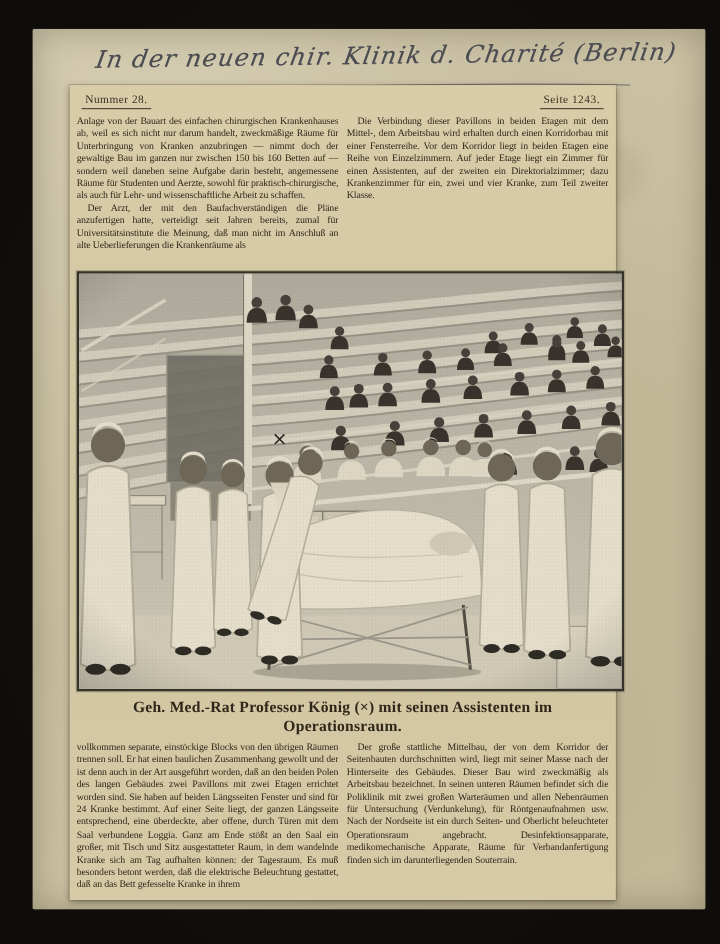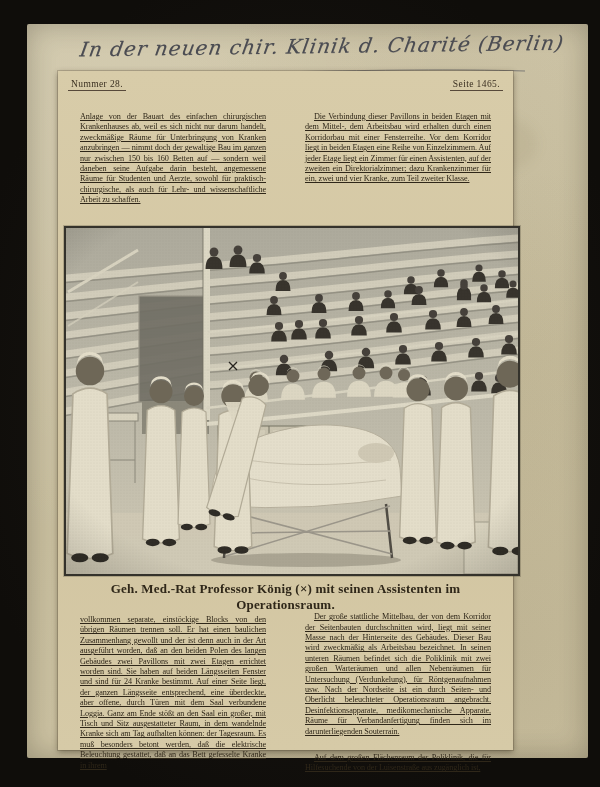--- a/index.html
+++ b/index.html
@@ -31,22 +31,22 @@
     padding:0;box-sizing:border-box;}
   .clip-inner{padding:8px 6px 0 6px;}
   .clip-header{display:flex;justify-content:space-between;align-items:baseline;
     font-size:9.5px;color:#3a2f20;letter-spacing:.4px;margin:0 4px 5px 4px;}
   .clip-header .hdr{border-bottom:1px solid #57493a;padding:0 3px 1px 3px;}
 
   .cols{display:flex;gap:7px;}
   .col{width:236px;font-size:8.2px;line-height:10.4px;text-align:justify;
     color:#2f2719;letter-spacing:-0.1px;overflow:hidden;hyphens:auto;}
   .cols.top{height:127px;}
-  .cols.bottom{height:150px;margin-top:5px;align-items:center;}
-  .col p{margin:16px;text-decoration:underline;}
+  .cols.bottom{height:150px;margin-top:5px;}
+  .col p{margin:0;}
   .col p.ind{text-indent:9px;}
 
   figure.photo{margin:3px auto 0 auto;width:452px;border:2px solid #34322b;
     box-shadow:0 0 0 1px rgba(60,55,40,.25);line-height:0;}
   .caption{margin-top:5px;text-align:center;font-size:13px;font-weight:bold;
     color:#2f2719;letter-spacing:.2px;}
 </style>
 </head>
 <body>
 
@@ -57,26 +57,27 @@
 
     <div class="handwriting">In der neuen chir. Klinik d. Charité (Berlin)</div>
     <svg class="hw-underline" width="460" height="14">
       <path d="M14 8 C 120 12, 300 3, 440 7" stroke="#5b5c63" stroke-width="1" fill="none" opacity="0.7"></path>
     </svg>
 
     <div class="clipping">
       <div class="clip-inner">
         <div class="clip-header">
           <span class="hdr">Nummer 28.</span>
-          <span class="hdr">Seite 1465.</span>
+          <span class="hdr">Seite 1243.</span>
         </div>
 
         <div class="cols top">
           <div class="col">
             <p>Anlage von der Bauart des einfachen chirurgischen Krankenhauses ab, weil es sich nicht nur darum handelt, zweckmäßige Räume für Unterbringung von Kranken anzubringen — nimmt doch der gewaltige Bau im ganzen nur zwischen 150 bis 160 Betten auf — sondern weil daneben seine Aufgabe darin besteht, angemessene Räume für Studenten und Aerzte, sowohl für praktisch-chirurgische, als auch für Lehr- und wissenschaftliche Arbeit zu schaffen.</p>
+            <p class="ind">Der Arzt, der mit den Baufachverständigen die Pläne anzufertigen hatte, verteidigt seit Jahren bereits, zumal für Universitätsinstitute die Meinung, daß man nicht im Anschluß an alte Ueberlieferungen die Krankenräume als</p>
           </div>
           <div class="col">
             <p class="ind">Die Verbindung dieser Pavillons in beiden Etagen mit dem Mittel-, dem Arbeitsbau wird erhalten durch einen Korridorbau mit einer Fensterreihe. Vor dem Korridor liegt in beiden Etagen eine Reihe von Einzelzimmern. Auf jeder Etage liegt ein Zimmer für einen Assistenten, auf der zweiten ein Direktorialzimmer; dazu Krankenzimmer für ein, zwei und vier Kranke, zum Teil zweiter Klasse.</p>
           </div>
         </div>
 
         <figure class="photo">
           <svg viewBox="0 0 452 346" width="452" height="346">
             <defs>
               <linearGradient id="pbg" x1="0" y1="0" x2="0" y2="1">
@@ -246,19 +247,18 @@
         </figure>
 
         <div class="caption">Geh. Med.-Rat Professor König (×) mit seinen Assistenten im Operationsraum.</div>
 
         <div class="cols bottom">
           <div class="col">
             <p>vollkommen separate, einstöckige Blocks von den übrigen Räumen trennen soll. Er hat einen baulichen Zusammenhang gewollt und der ist denn auch in der Art ausgeführt worden, daß an den beiden Polen des langen Gebäudes zwei Pavillons mit zwei Etagen errichtet worden sind. Sie haben auf beiden Längsseiten Fenster und sind für 24 Kranke bestimmt. Auf einer Seite liegt, der ganzen Längsseite entsprechend, eine überdeckte, aber offene, durch Türen mit dem Saal verbundene Loggia. Ganz am Ende stößt an den Saal ein großer, mit Tisch und Sitz ausgestatteter Raum, in dem wandelnde Kranke sich am Tag aufhalten können: der Tagesraum. Es muß besonders betont werden, daß die elektrische Beleuchtung gestattet, daß an das Bett gefesselte Kranke in ihrem</p>
           </div>
           <div class="col">
             <p class="ind">Der große stattliche Mittelbau, der von dem Korridor der Seitenbauten durchschnitten wird, liegt mit seiner Masse nach der Hinterseite des Gebäudes. Dieser Bau wird zweckmäßig als Arbeitsbau bezeichnet. In seinen unteren Räumen befindet sich die Poliklinik mit zwei großen Warteräumen und allen Nebenräumen für Untersuchung (Verdunkelung), für Röntgenaufnahmen usw. Nach der Nordseite ist ein durch Seiten- und Oberlicht beleuchteter Operationsraum angebracht. Desinfektionsapparate, medikomechanische Apparate, Räume für Verbandanfertigung finden sich im darunterliegenden Souterrain.</p>
-            <p class="ind">Auf dem großen Flächenraum der Poliklinik, die für Hilfesuchende von der Luisenstraße aus zugänglich ist,</p>
           </div>
         </div>
       </div>
     </div>
   </div>
 </div>
 
 </body></html>

